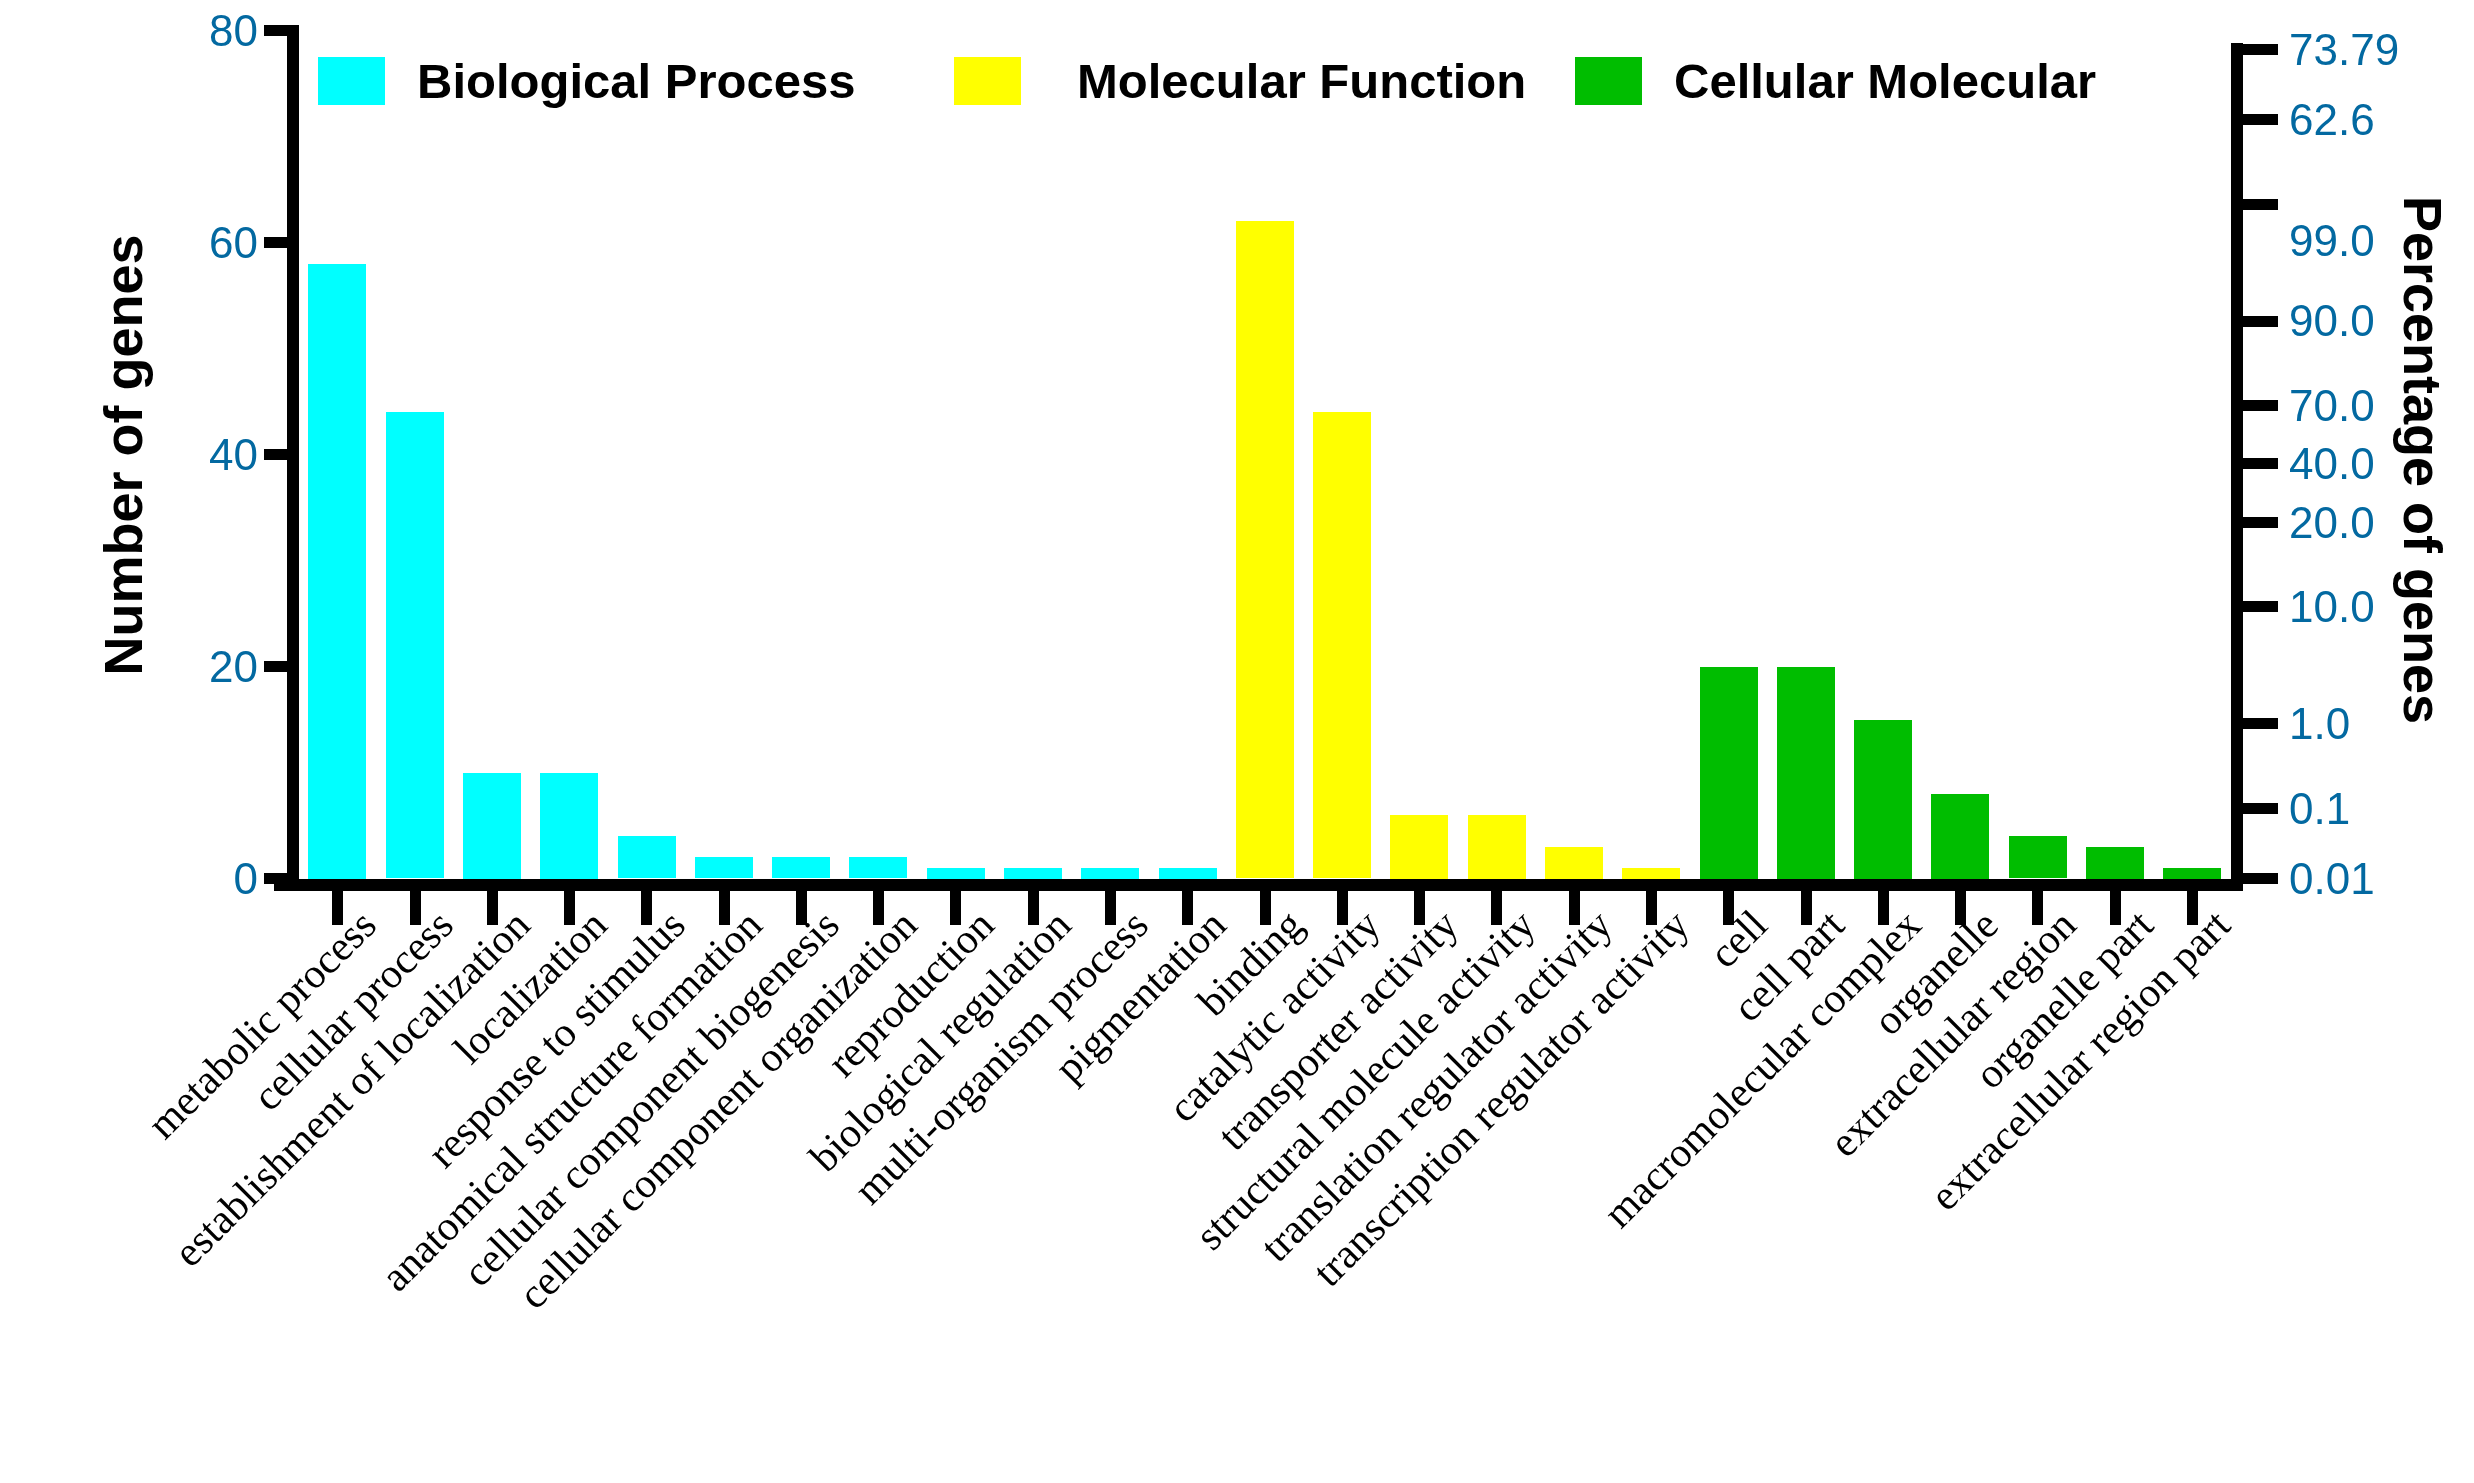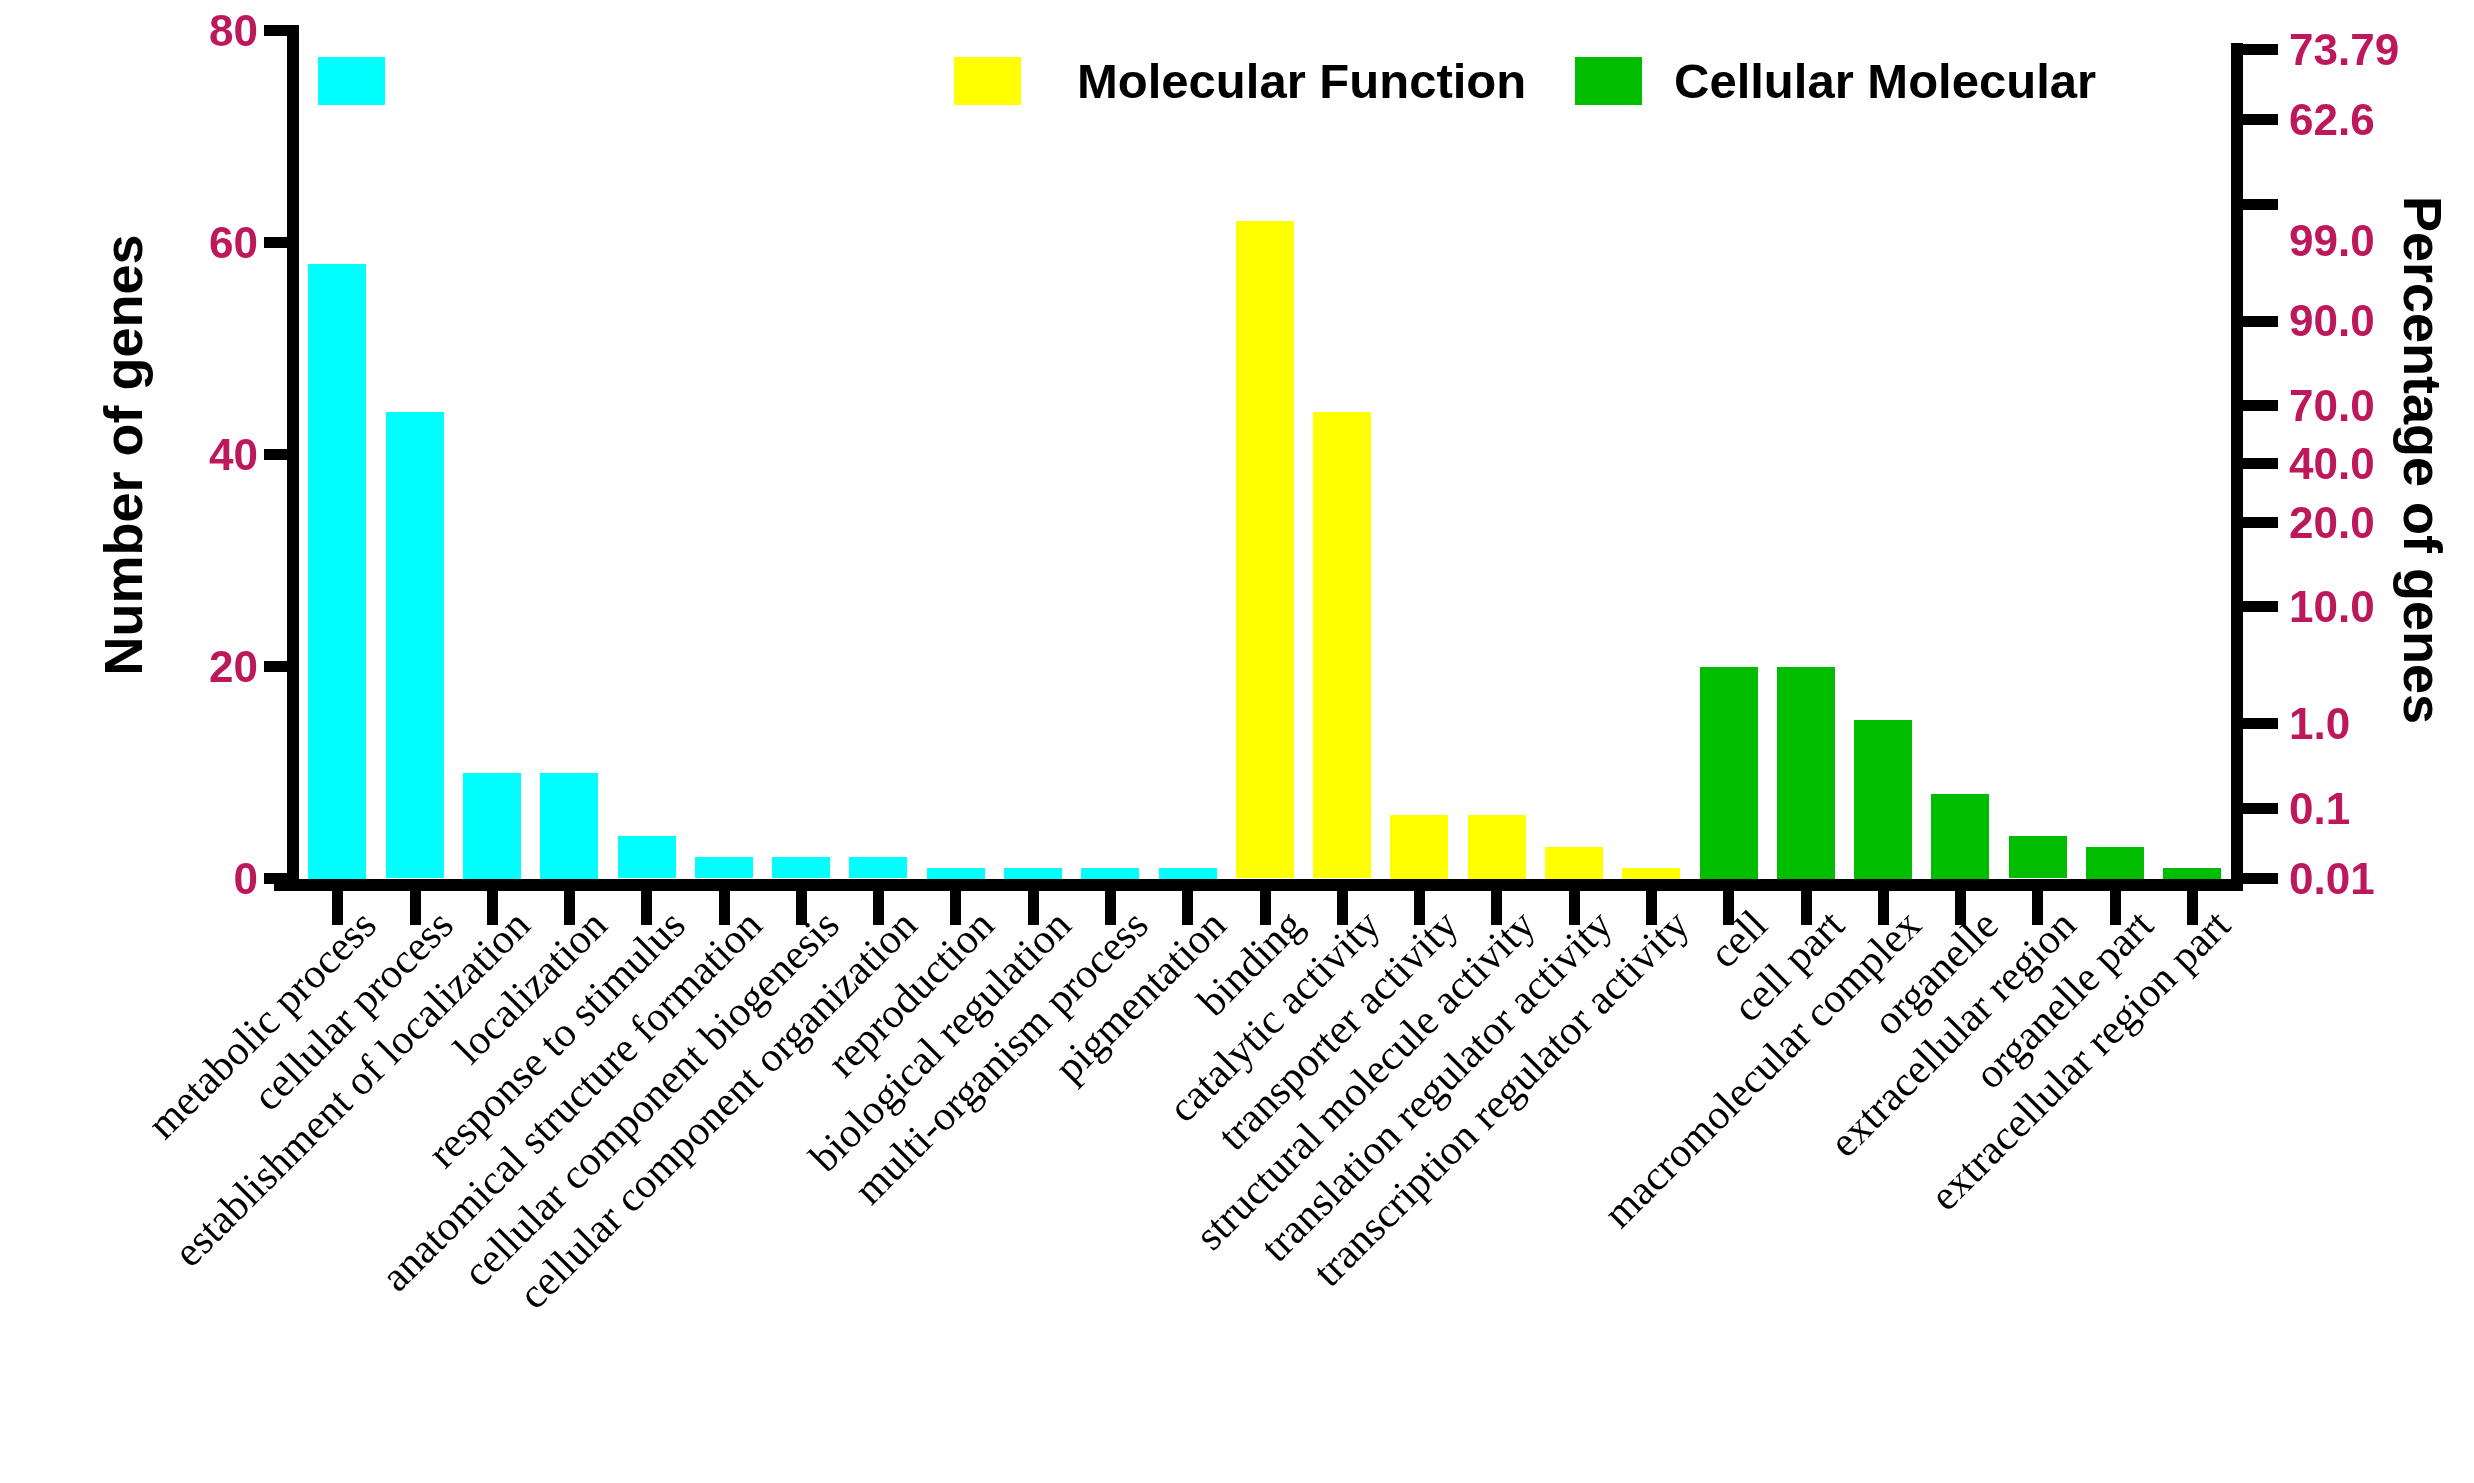--- a/index.html
+++ b/index.html
@@ -7,21 +7,21 @@
     position:relative;
     width:2475px;height:1483px;
     background:#ffffff;
     overflow:hidden;
     font-family:"Liberation Sans", sans-serif;
   }
   .spine{position:absolute;background:#000;}
   .tick{position:absolute;background:#000;}
   .ytick-label{
     position:absolute;
-    font-size:44px;font-weight:bold;color:#be185d;
+    font-size:44px;font-weight:normal;color:#0369a1;
     line-height:49px;white-space:nowrap;
   }
   .ytick-label.left{width:215px;left:43px;text-align:right;}
   .ytick-label.right{left:2289px;text-align:left;}
   .axis-title{
     position:absolute;
     font-size:54px;font-weight:bold;color:#000;white-space:nowrap;
   }
   #left-axis-title{
     left:123px;top:455px;
@@ -56,20 +56,21 @@
   <div class="axis-title" id="left-axis-title">Number of genes</div>
   <div class="axis-title" id="right-axis-title">Percentage of genes</div>
 
   <div class="spine" id="left-spine" style="left:287px;top:24.5px;width:12.3px;height:866px;"></div>
   <div class="spine" id="right-spine" style="left:2231px;top:43px;width:12.3px;height:848px;"></div>
   <div class="spine" id="bottom-spine" style="left:274px;top:879px;width:1969px;height:12.3px;"></div>
 
   <div id="legend">
       <div class="legend-item" style="left: 318px;">
         <div class="legend-swatch" style="background: rgb(0, 255, 255);"></div>
+        <div class="legend-label">Biological Process</div>
       </div>
       <div class="legend-item" style="left: 954px; gap: 24px;">
         <div class="legend-swatch" style="background: rgb(255, 255, 0);"></div>
         <div class="legend-label">Molecular Function</div>
       </div>
       <div class="legend-item" style="left: 1575px;">
         <div class="legend-swatch" style="background: rgb(0, 189, 0);"></div>
         <div class="legend-label">Cellular Molecular</div>
       </div>
     </div>

